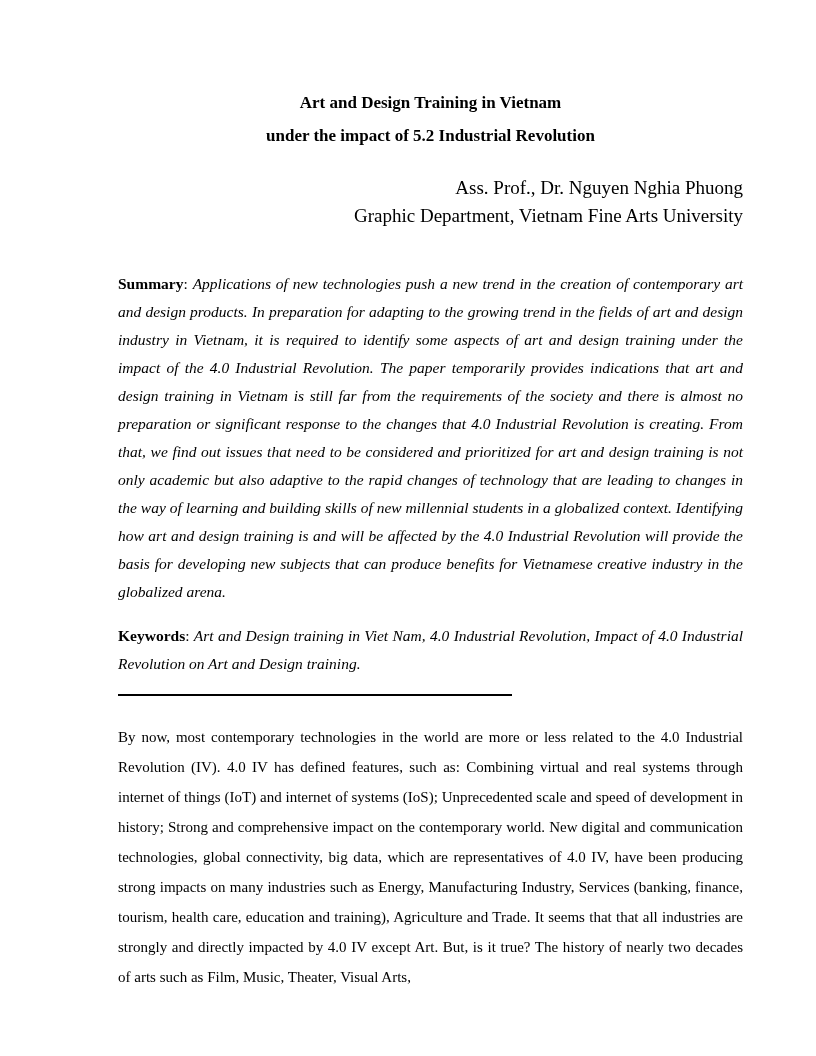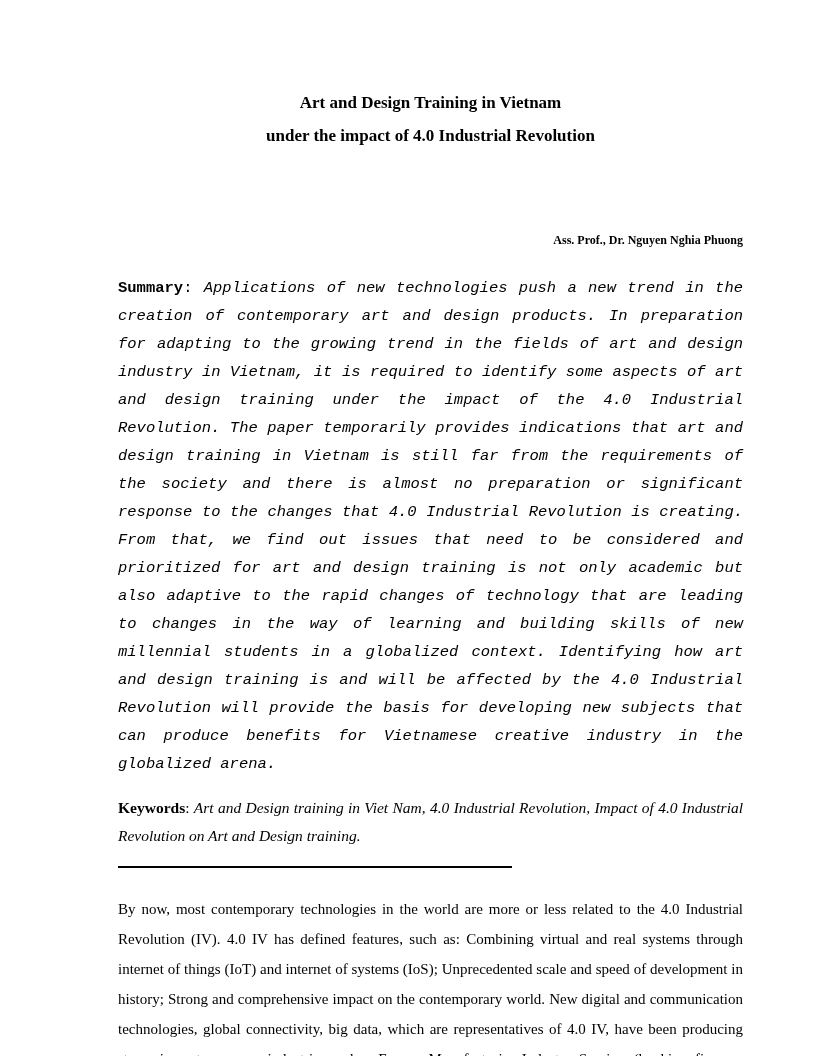--- a/index.html
+++ b/index.html
@@ -21,32 +21,30 @@
     box-sizing: border-box;
     padding: 86px 59px 0 118px; 
   }
   .title-block {
     text-align: center;
     font-weight: bold;
     font-size: 17px;
     line-height: 33px;
   }
   .author-block {
-    margin-top: 74px;
+    margin-top: 22px;
     text-align: right;
-    font-size: 12px;
+    font-size: 19px;
     line-height: 28px;
-    font-weight: bold;
   }
   .summary-paragraph {
-    margin-top: 20px;
+    margin-top: 40px;
     text-align: justify;
     font-size: 15.5px;
     line-height: 28px;
-    font-family: Liberation Mono, monospace;
   }
   .summary-paragraph .para-label,
   .keywords-paragraph .para-label {
     font-weight: bold;
     font-style: normal;
   }
   .para-separator {
     font-style: normal;
   }
   .italic-text {
@@ -72,25 +70,26 @@
   }
 </style>
 </head>
 <body>
 
 <div class="page">
   <div class="content">
 
     <div class="title-block">
       <div>Art and Design Training in Vietnam</div>
-      <div>under the impact of 4.0 Industrial Revolution</div>
+      <div>under the impact of 5.2 Industrial Revolution</div>
     </div>
 
     <div class="author-block">
       <div>Ass. Prof., Dr. Nguyen Nghia Phuong</div>
+      <div>Graphic Department, Vietnam Fine Arts University</div>
     </div>
 
     <p class="summary-paragraph"><span class="para-label">Summary</span><span class="para-separator">: </span><span class="italic-text">Applications of new technologies push a new trend in the creation of contemporary art and design products. In preparation for adapting to the growing trend in the fields of art and design industry in Vietnam, it is required to identify some aspects of art and design training under the impact of the 4.0 Industrial Revolution. The paper temporarily provides indications that art and design training in Vietnam is still far from the requirements of the society and there is almost no preparation or significant response to the changes that 4.0 Industrial Revolution is creating. From that, we find out issues that need to be considered and prioritized for art and design training is not only academic but also adaptive to the rapid changes of technology that are leading to changes in the way of learning and building skills of new millennial students in a globalized context. Identifying how art and design training is and will be affected by the 4.0 Industrial Revolution will provide the basis for developing new subjects that can produce benefits for Vietnamese creative industry in the globalized arena.</span></p>
 
     <p class="keywords-paragraph"><span class="para-label">Keywords</span><span class="para-separator">: </span><span class="italic-text">Art and Design training in Viet Nam, 4.0 Industrial Revolution, Impact of 4.0 Industrial Revolution on Art and Design training.</span></p>
 
     <div class="footnote-separator"></div>
 
     <p class="body-paragraph">By now, most contemporary technologies in the world are more or less related to the 4.0 Industrial Revolution (IV). 4.0 IV has defined features, such as: Combining virtual and real systems through internet of things (IoT) and internet of systems (IoS); Unprecedented scale and speed of development in history; Strong and comprehensive impact on the contemporary world. New digital and communication technologies, global connectivity, big data, which are representatives of 4.0 IV, have been producing strong impacts on many industries such as Energy, Manufacturing Industry, Services (banking, finance, tourism, health care, education and training), Agriculture and Trade. It seems that that all industries are strongly and directly impacted by 4.0 IV except Art. But, is it true? The history of nearly two decades of arts such as Film, Music, Theater, Visual Arts,</p>
 

